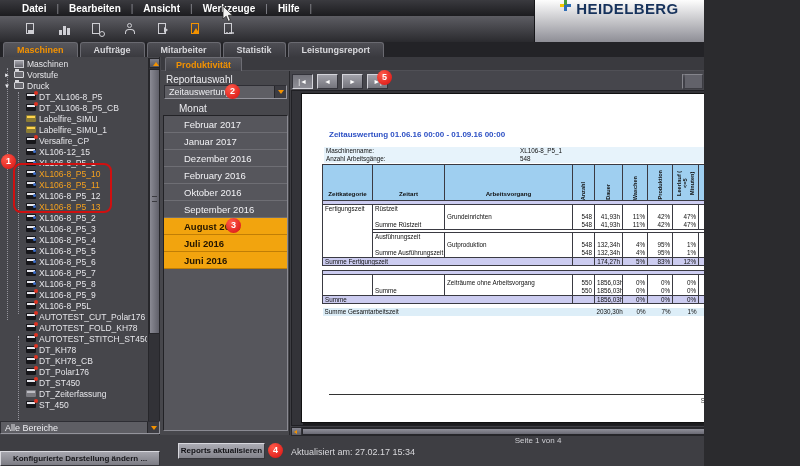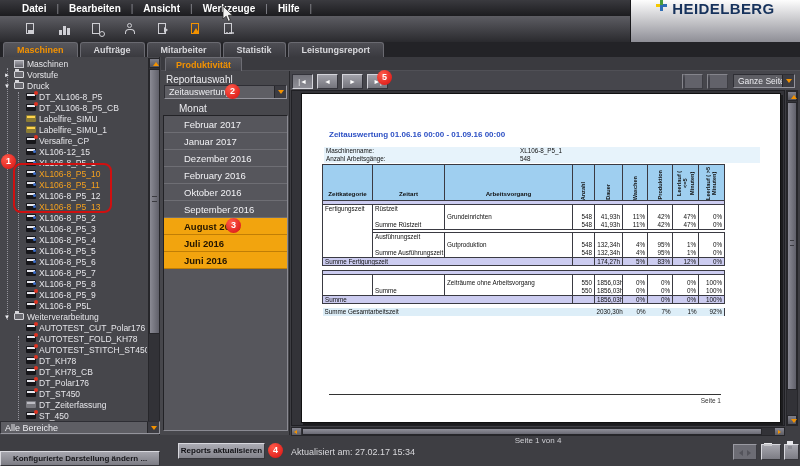--- a/index.html
+++ b/index.html
@@ -1,16 +1,16 @@
 <!DOCTYPE html>
 <html><head>
 <meta charset="utf-8">
 <style>
   html,body { margin:0; padding:0; background:#2b2b2e; }
-  #app { position:relative; width:800px; height:466px; background:#3e3e43; overflow:hidden;
+  #app { position:relative; width:704px; height:466px; background:#3e3e43; overflow:hidden;
          font-family:"Liberation Sans",sans-serif; -webkit-font-smoothing:antialiased; }
   #app * { box-sizing:border-box; }
 
   
   .menubar { position:absolute; left:0; top:0; width:630px; height:16px;
              background:linear-gradient(#3a3a3f,#1c1c1f); display:flex; align-items:center; padding-left:22px; }
   .menu-item { color:#fff; font-size:10px; font-weight:bold; white-space:nowrap; }
   .menu-item::after { content:"|"; margin:0 10px; color:#8d8d94; font-weight:normal; }
   .toolbar { position:absolute; left:0; top:16px; width:630px; height:26px;
              background:linear-gradient(#5d5d63,#2a2a2e); display:flex; align-items:center; gap:18px; padding-left:24px; }
@@ -356,25 +356,20 @@
         <div class="trow l2">
           <span class="arr"></span>
           <span class="ti ic-m ic-red"></span>
           <span class="tlabel">XL106-8_P5_9</span>
         </div>
         <div class="trow l2">
           <span class="arr"></span>
           <span class="ti ic-m ic-red"></span>
           <span class="tlabel">XL106-8_P5L</span>
         </div>
-        <div class="trow l1">
-          <span class="arr">▼</span>
-          <span class="ti ic-folder"></span>
-          <span class="tlabel">Weiterverarbeitung</span>
-        </div>
         <div class="trow l2">
           <span class="arr"></span>
           <span class="ti ic-m ic-red"></span>
           <span class="tlabel">AUTOTEST_CUT_Polar176</span>
         </div>
         <div class="trow l2">
           <span class="arr"></span>
           <span class="ti ic-m ic-red"></span>
           <span class="tlabel">AUTOTEST_FOLD_KH78</span>
         </div>

